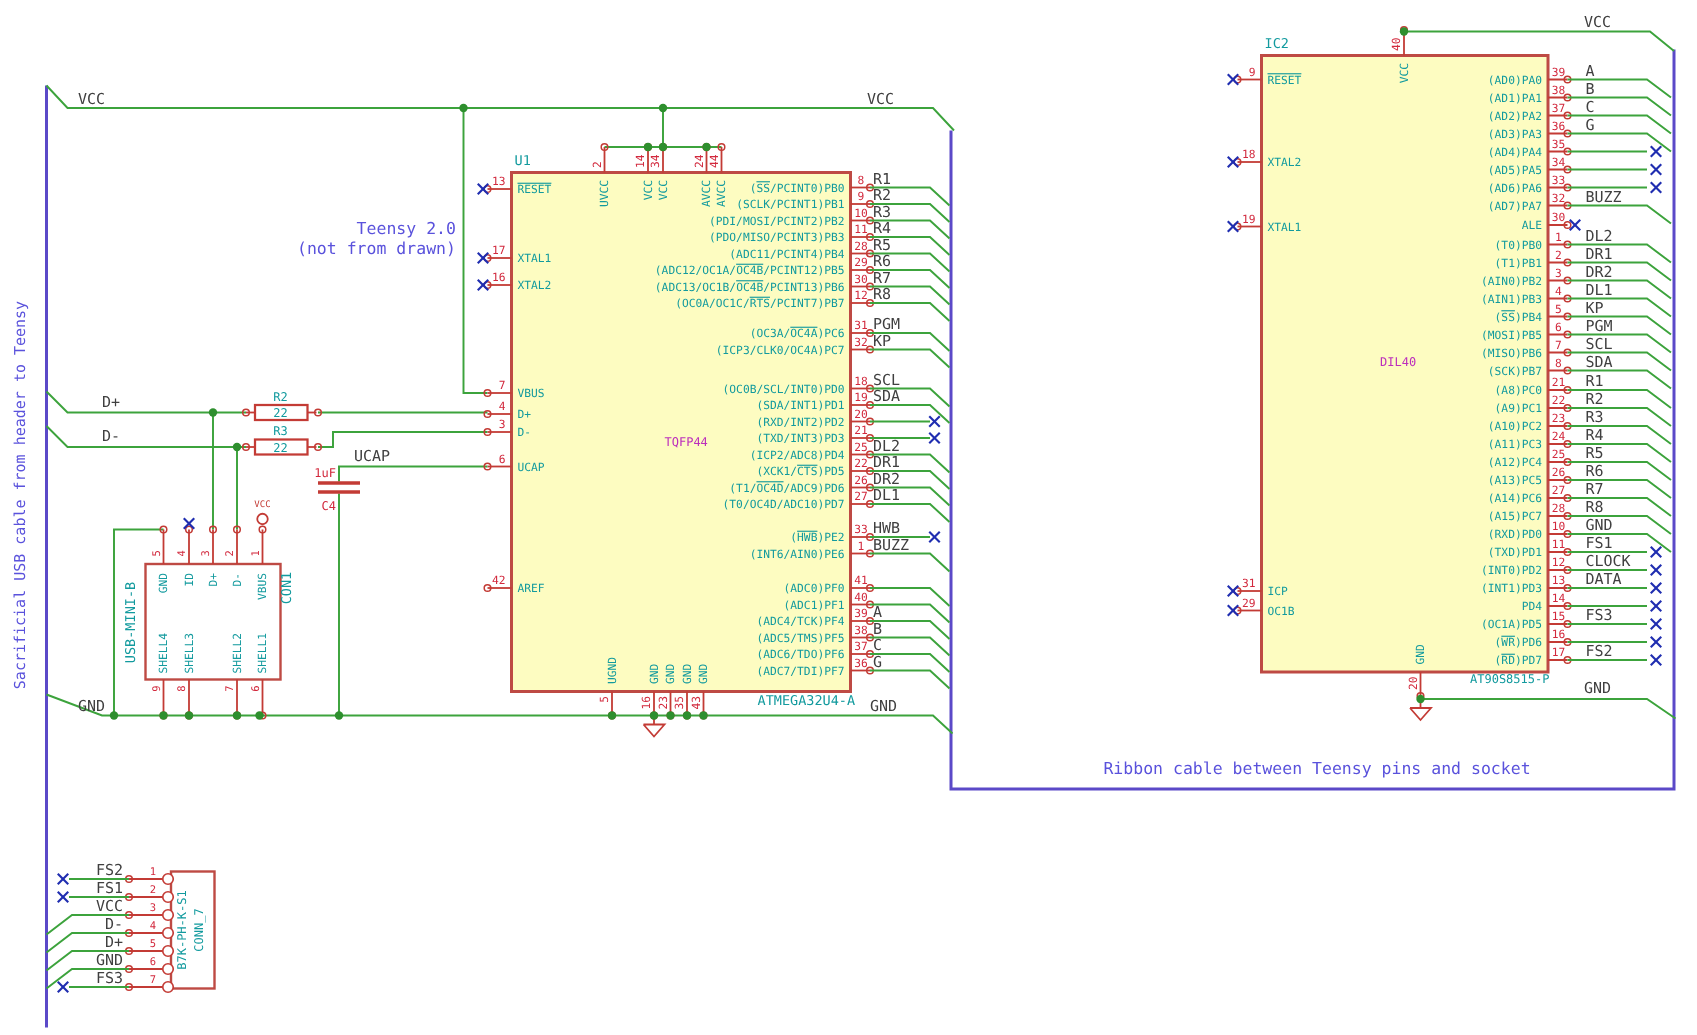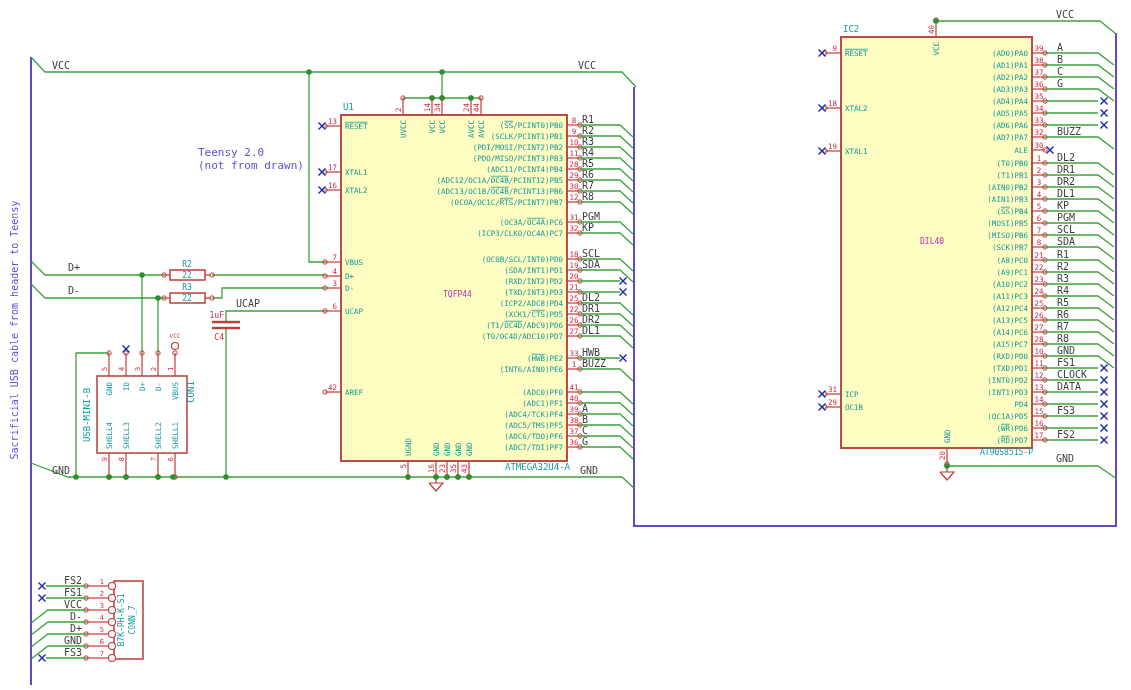--- a/index.html
+++ b/index.html
@@ -2,21 +2,21 @@
 <html><head>
 <meta charset="utf-8">
 <style>
   html,body{margin:0;padding:0;background:#ffffff;}
   #stage{position:relative;width:1131px;height:690px;background:#fff;overflow:hidden;
          font-family:"DejaVu Sans Mono",monospace;}
   #schsvg{position:absolute;left:0;top:0;}
   .note{position:absolute;color:#5a52dc;font-size:11px;line-height:13px;white-space:nowrap;
         font-family:"DejaVu Sans Mono",monospace;}
   #note-cable{left:14px;top:330px;transform:translate(-50%,-50%) rotate(-90deg);font-size:10px;}
-  #note-teensy{left:198px;top:146px;}
+  #note-teensy{left:198px;top:146px;text-align:right;}
   #note-ribbon{left:878px;top:506px;transform:translateX(-50%);}
 </style>
 </head>
 <body>
 
 <div id="stage">
   <svg id="schsvg" width="1131" height="690" viewBox="0 0 1131 690">
       <polyline points="31,57 31,685" fill="none" stroke="#5b49c8" stroke-width="2"></polyline>
       <polyline points="634,87 634,526 1116,526 1116,33" fill="none" stroke="#5b49c8" stroke-width="2"></polyline>
       <polyline points="31,57 45,72 622,72 636,87" fill="none" stroke="#3ca33c" stroke-width="1.3"></polyline>
@@ -674,13 +674,14 @@
       <circle cx="458" cy="477" r="2.8" fill="#2e8f2e"></circle>
       <circle cx="469" cy="477" r="2.8" fill="#2e8f2e"></circle>
       <circle cx="936" cy="21" r="2.8" fill="#2e8f2e"></circle>
       <circle cx="947" cy="466" r="2.8" fill="#2e8f2e"></circle>
     </svg>
   <div class="note" id="note-cable">Sacrificial USB cable from header to Teensy</div>
   <div class="note" id="note-teensy">
     <div>Teensy 2.0</div>
     <div>(not from drawn)</div>
   </div>
+  <div class="note" id="note-ribbon">Ribbon cable between Teensy pins and socket</div>
 </div>
 
 </body></html>

